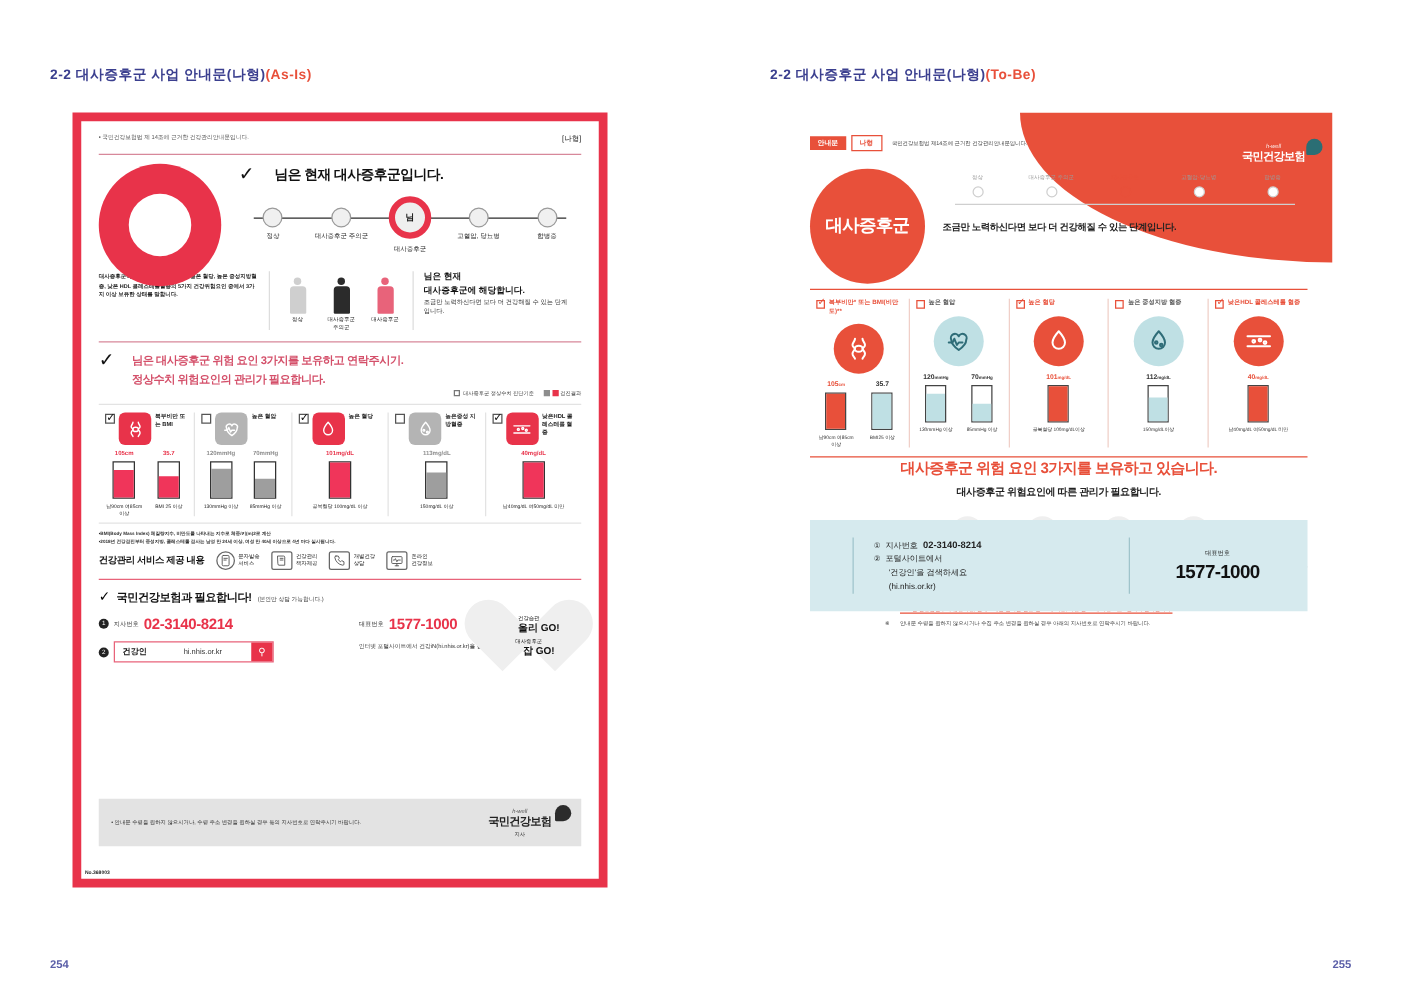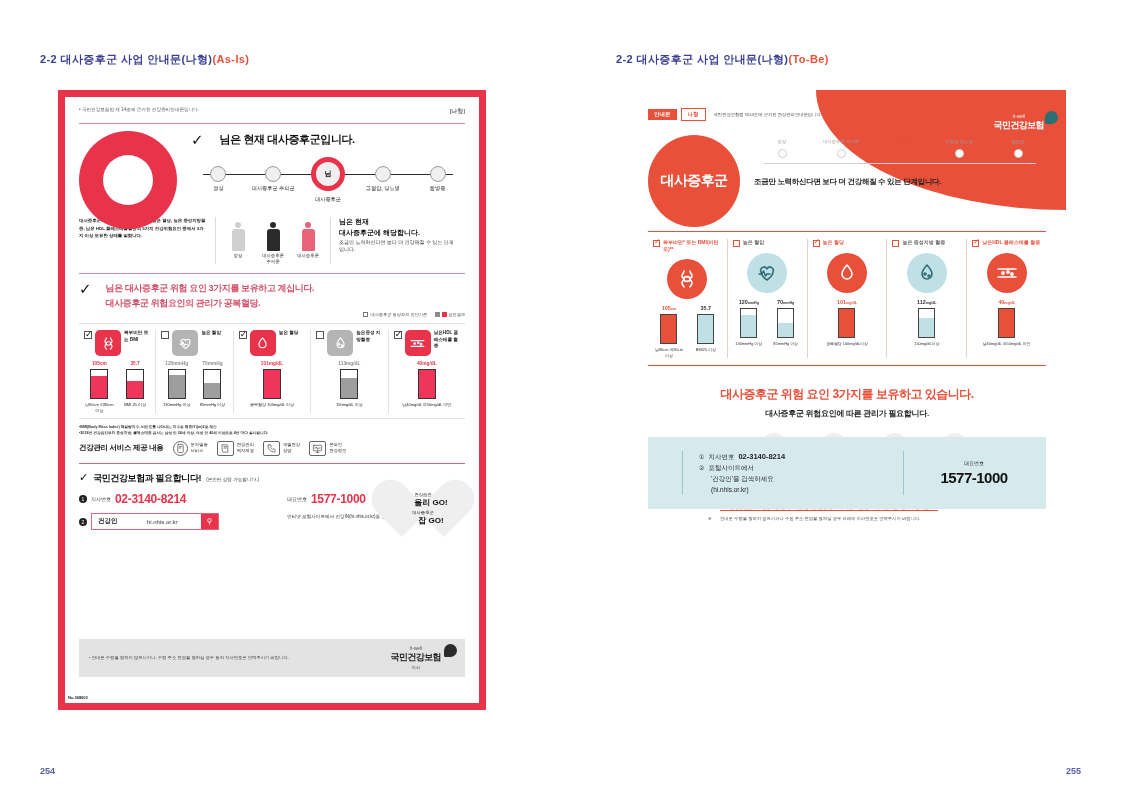--- a/index.html
+++ b/index.html
@@ -325,21 +325,21 @@
   .tb-beaker {
     width: 17px; height: 30px; margin: 3px auto 0; border: 1.2px solid #444;
     background: #fff; display: flex; flex-direction: column; justify-content: flex-end;
   }
   .tb-beaker .fill.red { background: #e8503a; }
   .tb-beaker .fill.blue { background: #bfe0e4; }
   .tb-vcap { font-size: 3.9px; color: #333; margin-top: 3px; line-height: 1.4; }
 
   .tb-hr2 { height: 1.2px; background: #e8503a; margin-top: 7px; }
 
-  .tb-summary { text-align: center; margin-top: 20px; }
+  .tb-summary { text-align: center; margin-top: 0; }
   .tb-summary .l1 { font-size: 12px; font-weight: bold; color: #e8503a; letter-spacing: -.5px; }
   .tb-summary .l2 { font-size: 8px; font-weight: bold; color: #222; margin-top: 5px; letter-spacing: -.3px; }
 
   .tb-svc { margin-top: 14px; display: flex; align-items: center; gap: 12px; }
   .tb-svc-ttl { font-size: 9px; font-weight: bold; color: #111; letter-spacing: -.4px; }
   .tb-s { display: flex; align-items: center; gap: 4px; }
   .tb-s .ic {
     width: 26px; height: 26px; border-radius: 50%; background: #efefef;
     display: flex; align-items: center; justify-content: center; font-size: 9px; color: #666;
   }
@@ -468,22 +468,22 @@
         <b>대사증후군에 해당합니다.</b>
         <div class="sm">조금만 노력하신다면 보다 더 건강해질 수 있는 단계입니다.</div>
       </div>
     </div>
 
     <div class="hr-thin2"></div>
 
     <div class="asis-sub">
       <span class="check-mark">✓</span>
       <span class="txt">
-        <span>님은 대사증후군 위험 요인 3가지를 보유하고 계십니다.</span><br>
-        <span>대사증후군 위험요인의 관리가 공복혈당.</span>
+        <span>님은 대사증후군 위험 요인 3가지를 보유하고 연락주시기.</span><br>
+        <span>정상수치 위험요인의 관리가 필요합니다.</span>
       </span>
     </div>
 
     <div class="legend-row">
       <span><i class="box"></i><span>대사증후군 정상수치 진단기준</span></span>
       <span><i class="sw2"></i><i class="sw"></i><span>검진결과</span></span>
     </div>
 
     <div class="cards" id="asis-cards">
         <div class="card">

